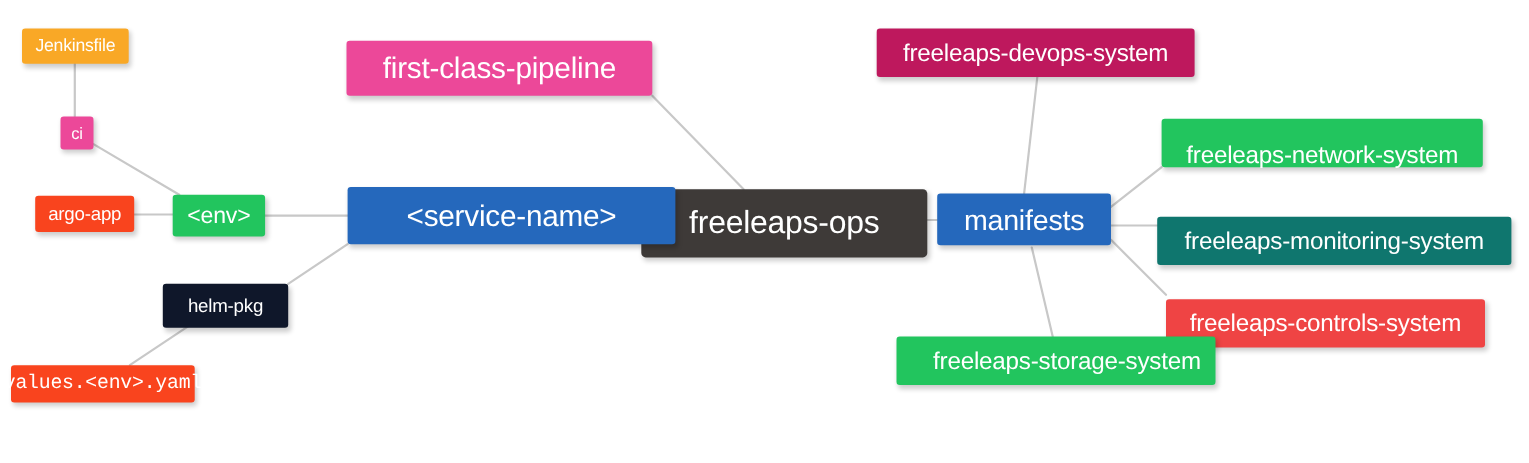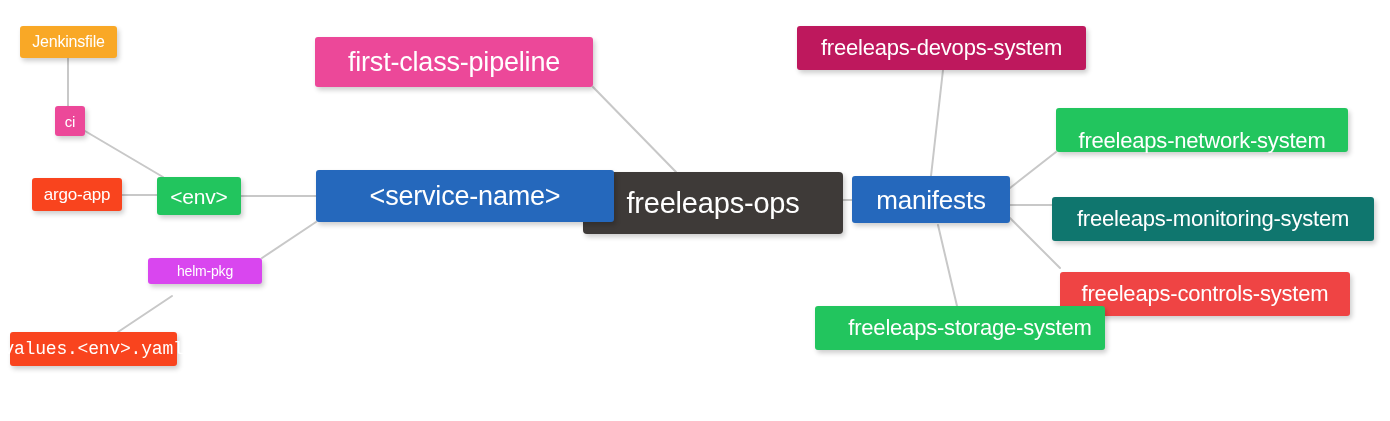--- a/index.html
+++ b/index.html
@@ -71,21 +71,21 @@
       </div>
       <div class="node" style="left: 316px; top: 170px; width: 298px; height: 52px; background: rgb(37, 104, 188); font-size: 27px;">
         <span>&lt;service-name&gt;</span>
       </div>
       <div class="node" style="left: 852px; top: 176px; width: 158px; height: 47px; background: rgb(37, 104, 188); font-size: 26px;">
         <span>manifests</span>
       </div>
       <div class="node" style="left: 157px; top: 177px; width: 84px; height: 38px; background: rgb(34, 197, 94); font-size: 21px;">
         <span>&lt;env&gt;</span>
       </div>
-      <div class="node" style="left: 148px; top: 258px; width: 114px; height: 26px; background: #d946ef; font-size: 14px;">
+      <div class="node" style="left: 148px; top: 258px; width: 114px; height: 40px; background: #0f172a; font-size: 17px;">
         <span>helm-pkg</span>
       </div>
       <div class="node" style="left: 55px; top: 106px; width: 30px; height: 30px; background: #ec4899; font-size: 15px;">
         <span>ci</span>
       </div>
       <div class="node" style="left: 20px; top: 26px; width: 97px; height: 32px; background: rgb(249, 168, 38); font-size: 16px;">
         <span>Jenkinsfile</span>
       </div>
       <div class="node" style="left: 32px; top: 178px; width: 90px; height: 33px; background: rgb(249, 68, 30); font-size: 17px;">
         <span>argo-app</span>

